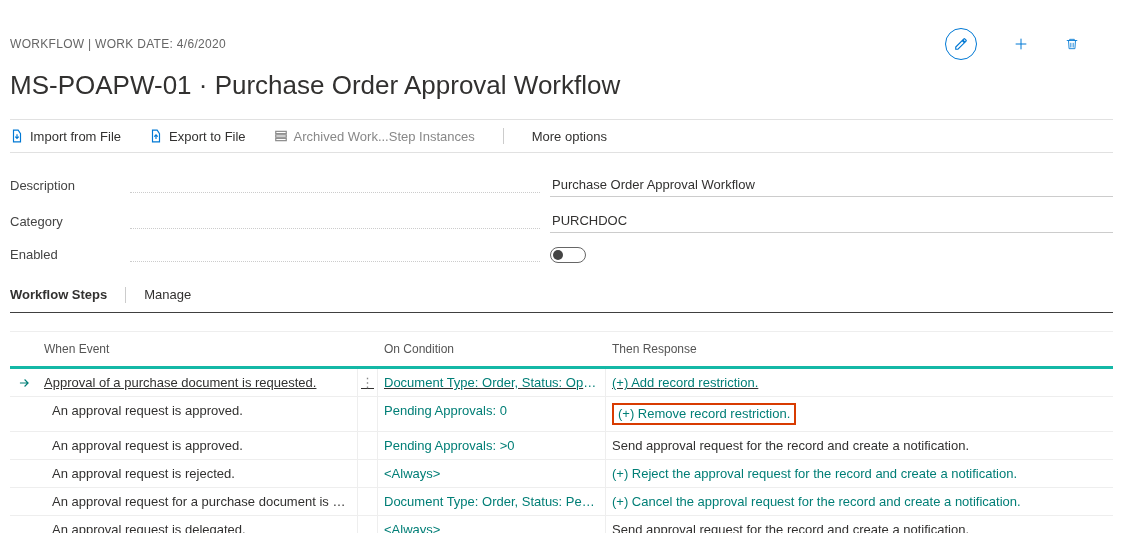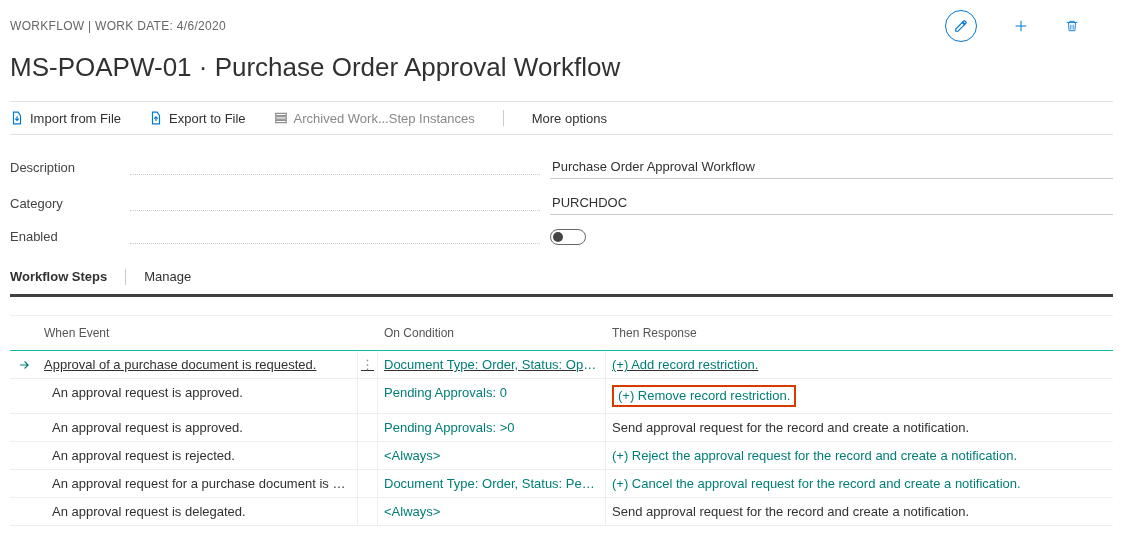--- a/index.html
+++ b/index.html
@@ -9,20 +9,21 @@
     color: #323130;
     background: #fff;
     width: 1123px;
   }
   .container { padding: 0 10px; }
   .topbar {
     display: flex;
     justify-content: space-between;
     align-items: center;
     padding: 6px 0 0 0;
+    margin-top: 18px;
   }
   .breadcrumb {
     font-size: 12px;
     color: #666;
     letter-spacing: 0.3px;
   }
   .top-actions { display: flex; gap: 28px; align-items: center; padding-right: 30px; }
   .icon-btn {
     background: none; border: none; cursor: pointer;
     color: #0078d4; font-size: 16px; padding: 4px;
@@ -71,32 +72,32 @@
     width: 36px; height: 16px; border: 1px solid #666; border-radius: 999px;
     position: relative; cursor: pointer; background: #fff;
   }
   .toggle::after {
     content: ""; position: absolute; left: 2px; top: 2px;
     width: 10px; height: 10px; border-radius: 50%; background: #444;
   }
   .section-tabs {
     display: flex; align-items: center; gap: 18px;
     padding: 10px 0 8px 0;
-    border-bottom: 3px solid #404040;
+    border-bottom: 1px solid #404040;
   }
   .section-tab { color: #323130; cursor: pointer; padding: 2px 0; }
   .section-tab.active { font-weight: 600; }
   .grid {
     margin-top: 18px;
     border-top: 1px solid #eee;
   }
   .grid-header, .grid-row {
     display: flex; align-items: stretch; font-size: 13px;
   }
-  .grid-header { color: #555; font-size: 12px; border-bottom: 1px solid #14b8a6; }
+  .grid-header { color: #555; font-size: 12px; border-bottom: 3px solid #14b8a6; }
   .col-arrow { width: 28px; flex: 0 0 28px; display:flex; align-items:center; justify-content:center; }
   .col-event { width: 320px; flex: 0 0 320px; padding: 6px 6px; border-right: 1px solid #eee; overflow: hidden; text-overflow: ellipsis; white-space: nowrap; }
   .col-more  { width: 20px; flex: 0 0 20px; display:flex; align-items:center; justify-content:center; border-right: 1px solid #eee; color:#888; cursor:pointer; }
   .col-cond  { width: 228px; flex: 0 0 228px; padding: 6px 6px; border-right: 1px solid #eee; overflow: hidden; text-overflow: ellipsis; white-space: nowrap; }
   .col-resp  { flex: 1; padding: 6px 6px; overflow: hidden; text-overflow: ellipsis; white-space: nowrap; }
   .grid-header .col-event, .grid-header .col-cond, .grid-header .col-resp, .grid-header .col-more, .grid-header .col-arrow {
     border-right: none; padding: 10px 6px;
   }
   .grid-row { border-bottom: 1px solid #eee; min-height: 28px; }
   .grid-row.selected .col-arrow { color: #007e76; }

